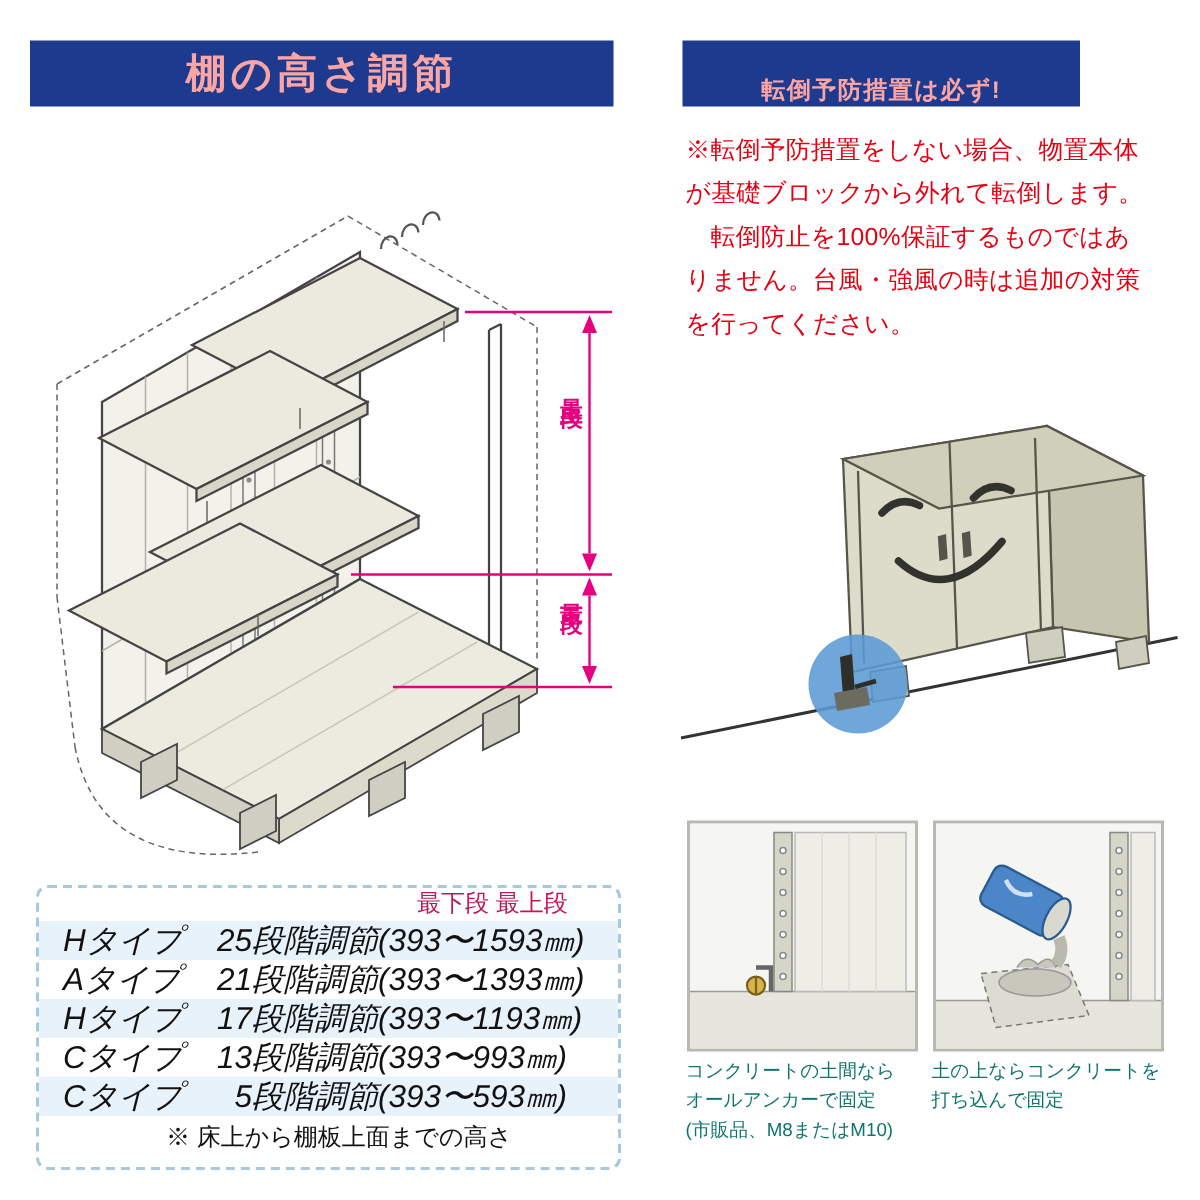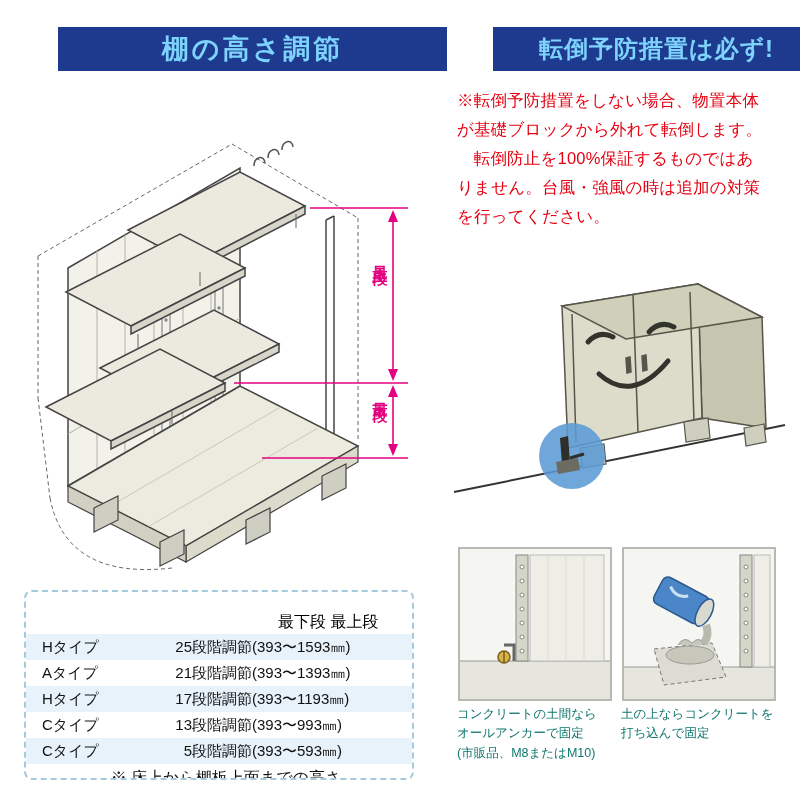--- a/index.html
+++ b/index.html
@@ -2,43 +2,43 @@
 <html style="--banner-blue: #1d3a8f; --accent-pink: #e4007f; --warning-red: #e60012; --table-border: #a5cade; --row-alt: #e7f2fa;"><head>
 <meta charset="utf-8">
 <style>
   html,body{margin:0;padding:0;}
   body{
     width:800px;height:800px;position:relative;background:#ffffff;
     font-family:"Liberation Sans", sans-serif;color:#111;overflow:hidden;
   }
   .abs{position:absolute;}
   .banner{
-    background:var(--banner-blue,#1d3a8f);color:#7dd3fc;font-weight:bold;
-    display:flex;align-items:center;justify-content:center;margin-left:38px;
+    background:var(--banner-blue,#1d3a8f);color:#fca5a5;font-weight:bold;
+    display:flex;align-items:center;justify-content:center;
   }
   .banner-left{left:20px;top:27px;width:389px;height:44px;font-size:27px;letter-spacing:3px;}
-  .banner-right{left:455px;top:27px;width:327px;height:44px;font-size:24px;letter-spacing:1px;}
+  .banner-right{left:455px;top:27px;width:265px;height:44px;font-size:16px;letter-spacing:1px;align-items:flex-end;}
   .warning{
     left:457px;top:86px;width:332px;color:var(--warning-red,#e60012);
     font-size:16.5px;line-height:29px;white-space:pre-line;letter-spacing:0.2px;
   }
   .main-svg{left:10px;top:68px;width:430px;height:515px;}
   .dim-label{
     writing-mode:vertical-rl;text-orientation:upright;
     color:var(--accent-pink,#e4007f);font-weight:bold;font-size:15px;letter-spacing:3px;
   }
   .dim-top{left:370px;top:253px;}
   .dim-bottom{left:370px;top:390px;}
   .table-box{
     left:24px;top:590px;width:390px;height:190px;background:#fff;
     border:2px dashed var(--table-border,#a5cade);border-radius:8px;box-sizing:border-box;
     overflow:hidden;
   }
-  .t-header{margin:20px 0 1px 252px;font-size:16px;color:#000000;}
-  .t-row{display:flex;align-items:center;height:26px;padding:0 10px 0 16px;font-size:15px;}
+  .t-header{margin:0 0 1px 252px;font-size:16px;color:#be185d;}
+  .t-row{display:flex;align-items:center;height:26px;padding:0 10px 0 16px;font-size:21px;font-style:italic;}
   .t-rows .t-row:nth-child(odd){background:var(--row-alt,#e7f2fa);}
   .c-type{width:80px;}
   .c-steps{width:130px;text-align:right;}
   .c-range{}
   .t-note{font-size:16px;margin:4px 0 0 14px;text-align:center;}
   .shed-svg{left:452px;top:222px;width:335px;height:305px;}
   .detail-box{width:154px;height:154px;border:2px solid #b9b9b3;box-sizing:border-box;background:#f5f5f1;}
   .detail-left{left:458px;top:547px;}
   .detail-right{left:622px;top:547px;}
   .caption{font-size:12.5px;line-height:1.55;white-space:pre-line;color:#0f766e;}

